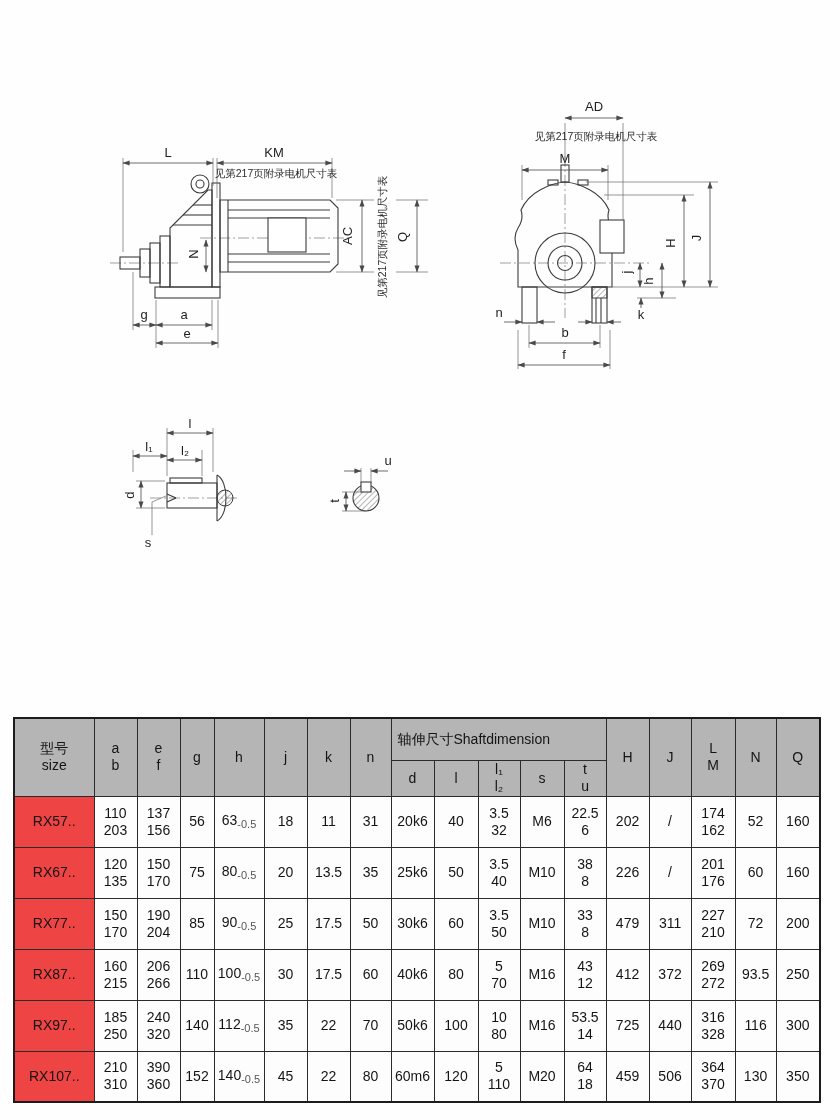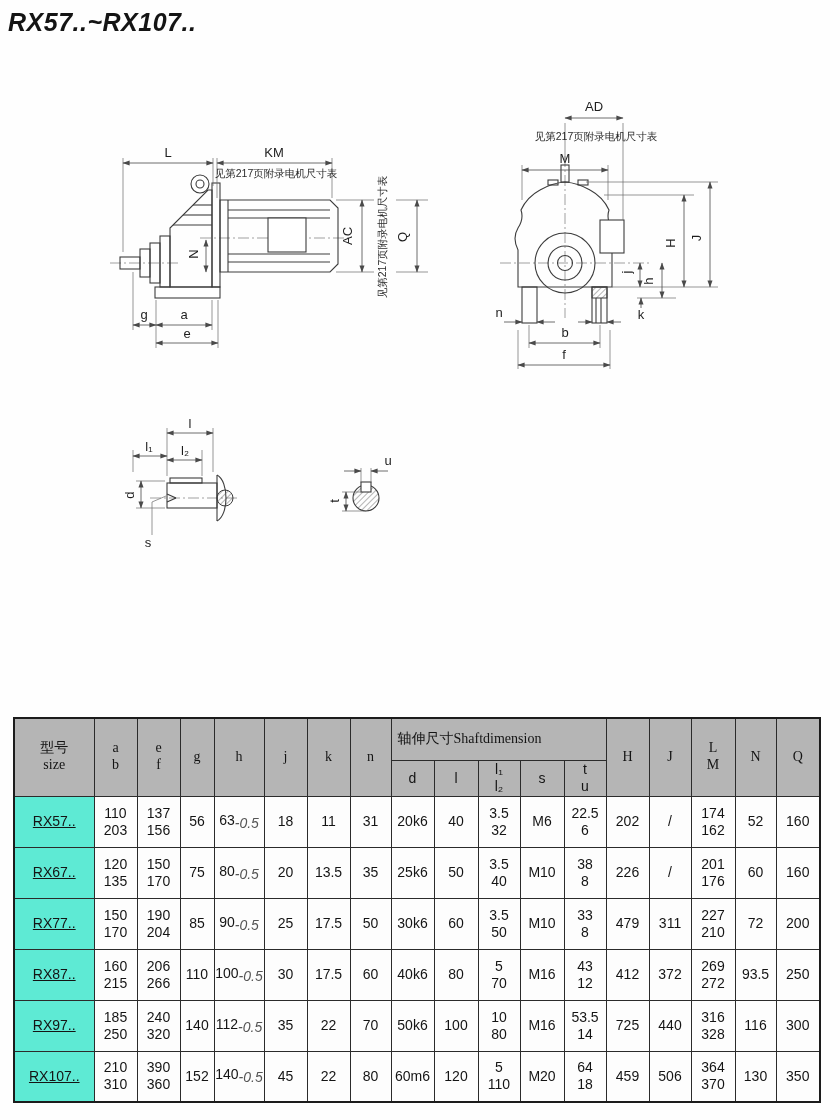--- a/index.html
+++ b/index.html
@@ -18,33 +18,32 @@
   .lbl  { font:13px "Liberation Sans", sans-serif; fill:#1d1d1d; }
   .note { font:10.5px "Liberation Sans", sans-serif; fill:#2a2a2a; }
 
   
   table.dims { position:absolute; left:13px; top:717px; width:807px;
                border-collapse:collapse; table-layout:fixed;
                border:2px solid #1c1c1c; }
   .dims th, .dims td { border:1px solid #2b2b2b; text-align:center; vertical-align:middle;
                padding:0; font-size:14px; color:#141414; line-height:1.2; }
   .dims thead th { background:#b5b5b5; font-weight:400; }
-  .dims thead tr.h1 { height:42px;font-family:Liberation Serif, serif; }
+  .dims thead tr.h1 { height:42px; }
   .dims thead tr.h2 { height:36px; }
   .dims tbody tr { height:51px; background:#fdfdfd; }
-  .dims td.size-cell { background:#5eead4;text-decoration:underline; }
-  .dims sub.tol { font-size:14px; color:#555; vertical-align:-3px;font-style:italic; }
+  .dims td.size-cell { background:#ef4444; }
+  .dims sub.tol { font-size:11px; color:#555; vertical-align:-3px; }
   .group-flex { display:flex; justify-content:flex-start; align-items:center; padding:0 6px; }
 </style>
 </head>
 <body>
 
 <div class="page">
 
-  <h1 class="title">RX57..~RX107..</h1>
 
   <svg class="drawing" width="840" height="620" viewBox="0 0 840 620">
     <defs>
       <marker id="ar" viewBox="0 0 10 7" refX="9.2" refY="3.5" markerWidth="9" markerHeight="7" orient="auto-start-reverse">
           <path d="M0,0 L10,3.5 L0,7 z" fill="#4a4a4a"></path>
         </marker>
       <pattern id="hatch" patternUnits="userSpaceOnUse" width="4" height="4" patternTransform="rotate(45)">
         <line x1="0" y1="0" x2="0" y2="4" stroke="#5a5a5a" stroke-width="0.9"></line>
       </pattern>
     </defs>

